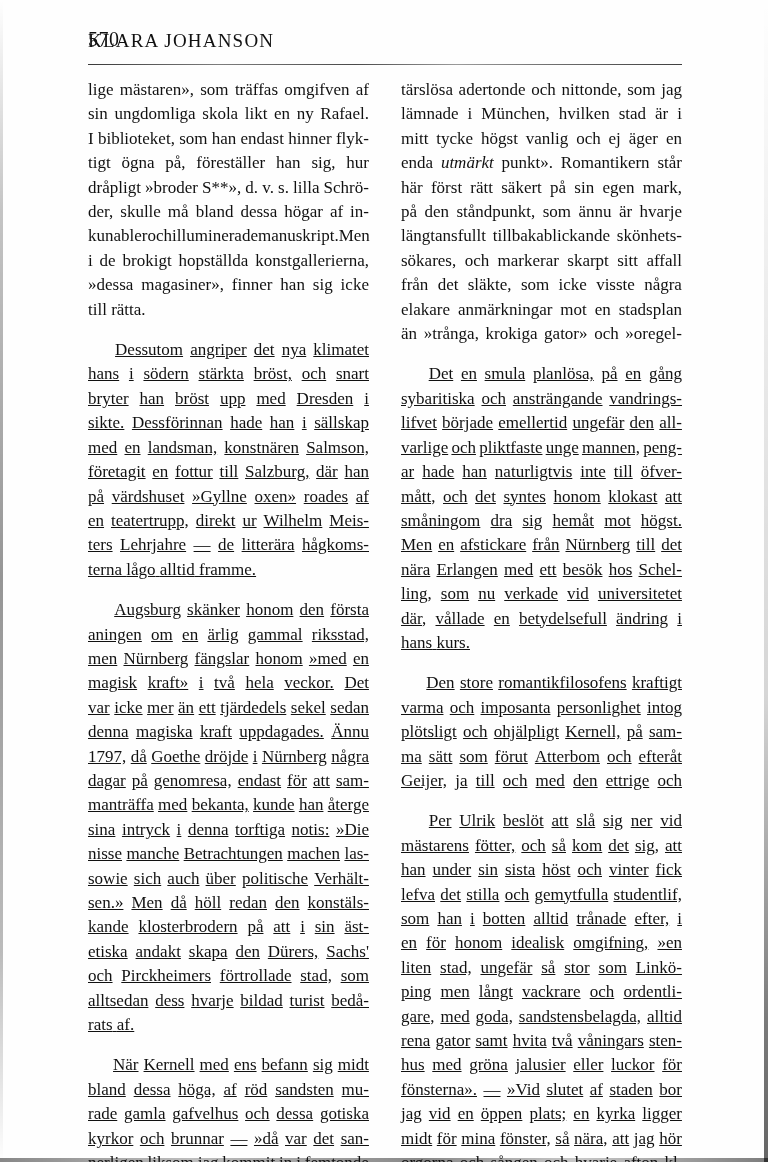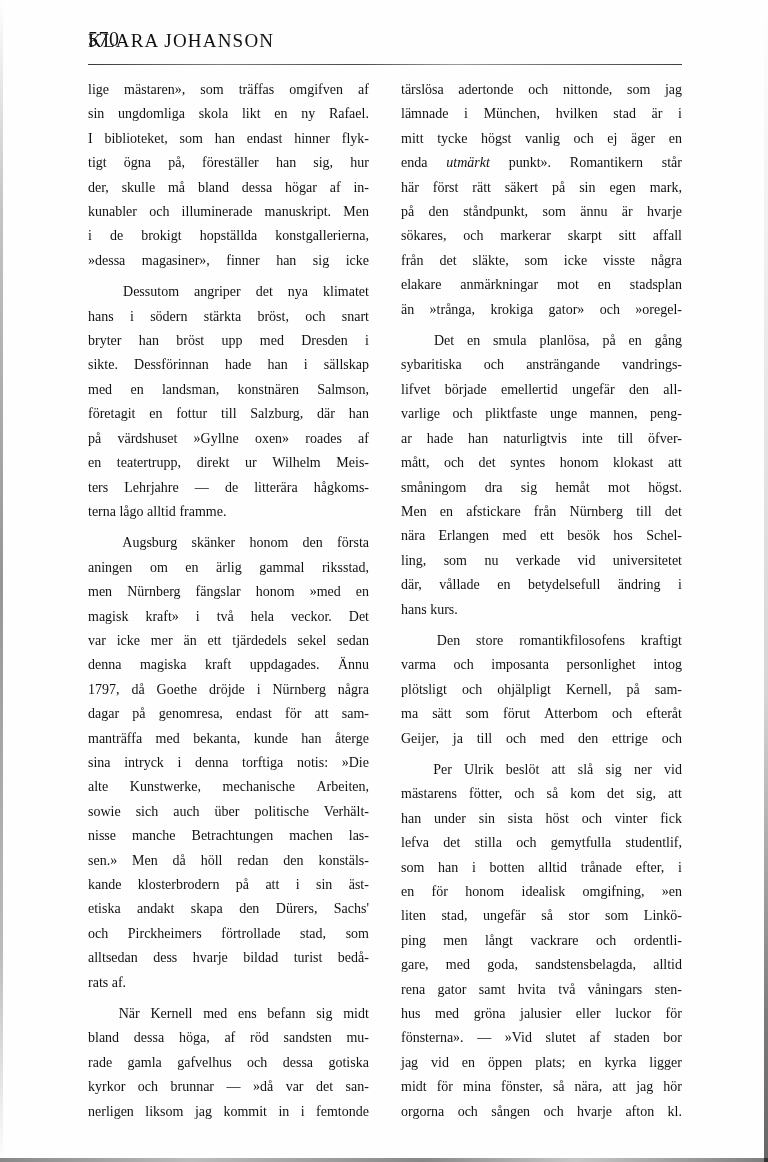--- a/index.html
+++ b/index.html
@@ -102,26 +102,27 @@
     top: 78px;
     width: 594px;
     display: flex;
     gap: 32px;
   }
   .col {
     width: 281px;
   }
   p.para {
     margin: 0;
-    font-size: 14px;
+    font-size: 17px;
     line-height: 24.4px;
     text-indent: 0;
   }
   p.para + p.para {
-    margin-top: 7px;
+    margin-top: 16px;
+    text-decoration: underline;
   }
   
   .ln {
     display: block;
     white-space: nowrap;
   }
   
   .ln.j {
     display: flex;
     justify-content: space-between;
@@ -186,20 +187,30 @@
           <span class="ln j">
             <span>tigt</span>
             <span>ögna</span>
             <span>på,</span>
             <span>föreställer</span>
             <span>han</span>
             <span>sig,</span>
             <span>hur</span>
           </span>
           <span class="ln j">
+            <span>dråpligt</span>
+            <span>»broder</span>
+            <span>S**»,</span>
+            <span>d.</span>
+            <span>v.</span>
+            <span>s.</span>
+            <span>lilla</span>
+            <span>Schrö-</span>
+          </span>
+          <span class="ln j">
             <span>der,</span>
             <span>skulle</span>
             <span>må</span>
             <span>bland</span>
             <span>dessa</span>
             <span>högar</span>
             <span>af</span>
             <span>in-</span>
           </span>
           <span class="ln j">
@@ -217,20 +228,21 @@
             <span>konstgallerierna,</span>
           </span>
           <span class="ln j">
             <span>»dessa</span>
             <span>magasiner»,</span>
             <span>finner</span>
             <span>han</span>
             <span>sig</span>
             <span>icke</span>
           </span>
+          <span class="ln"><span>till</span> <span>rätta.</span></span>
         </p>
         <p class="para">
           <span class="ln j indent">
             <span>Dessutom</span>
             <span>angriper</span>
             <span>det</span>
             <span>nya</span>
             <span>klimatet</span>
           </span>
           <span class="ln j">
@@ -380,39 +392,33 @@
           <span class="ln j">
             <span>sina</span>
             <span>intryck</span>
             <span>i</span>
             <span>denna</span>
             <span>torftiga</span>
             <span>notis:</span>
             <span>»Die</span>
           </span>
           <span class="ln j">
-            <span>alte</span>
-            <span>Kunstwerke,</span>
-            <span>mechanische</span>
-            <span>Arbeiten,</span>
+            <span>nisse</span>
+            <span>manche</span>
+            <span>Betrachtungen</span>
+            <span>machen</span>
+            <span>las-</span>
           </span>
           <span class="ln j">
             <span>sowie</span>
             <span>sich</span>
             <span>auch</span>
             <span>über</span>
             <span>politische</span>
             <span>Verhält-</span>
-          </span>
-          <span class="ln j">
-            <span>nisse</span>
-            <span>manche</span>
-            <span>Betrachtungen</span>
-            <span>machen</span>
-            <span>las-</span>
           </span>
           <span class="ln j">
             <span>sen.»</span>
             <span>Men</span>
             <span>då</span>
             <span>höll</span>
             <span>redan</span>
             <span>den</span>
             <span>konstäls-</span>
           </span>
@@ -547,20 +553,25 @@
           <span class="ln j">
             <span>på</span>
             <span>den</span>
             <span>ståndpunkt,</span>
             <span>som</span>
             <span>ännu</span>
             <span>är</span>
             <span>hvarje</span>
           </span>
           <span class="ln j">
+            <span>längtansfullt</span>
+            <span>tillbakablickande</span>
+            <span>skönhets-</span>
+          </span>
+          <span class="ln j">
             <span>sökares,</span>
             <span>och</span>
             <span>markerar</span>
             <span>skarpt</span>
             <span>sitt</span>
             <span>affall</span>
           </span>
           <span class="ln j">
             <span>från</span>
             <span>det</span>

